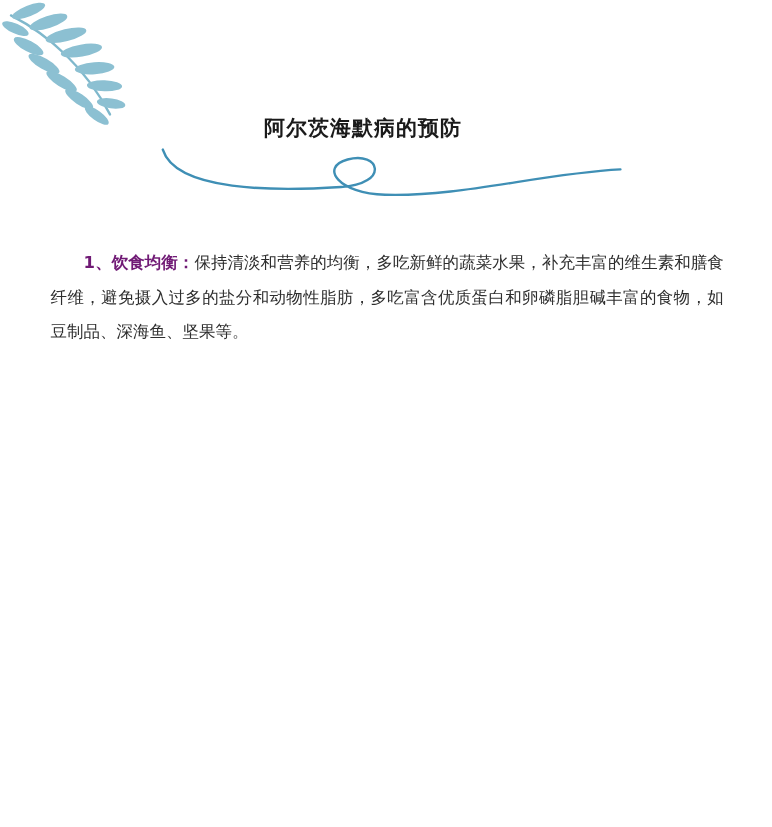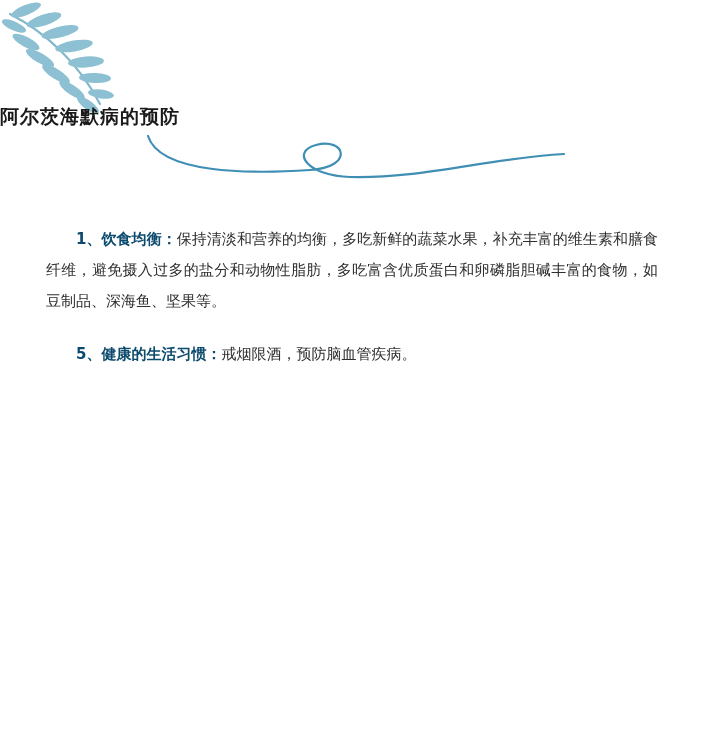--- a/index.html
+++ b/index.html
@@ -24,20 +24,21 @@
     height: 140px;
     pointer-events: none;
   }
 
   
   .title-block {
     position: absolute;
     top: 104px;
     left: 0;
     width: 660px;
+    text-align: center;
   }
   .title {
     font-size: 19px;
     font-weight: bold;
     color: #1a1a1a;
     letter-spacing: 1px;
     font-family: "DejaVu Sans", "Liberation Sans", sans-serif;
   }
 
   .squiggle-wrap {
@@ -58,21 +59,21 @@
   }
   .para {
     margin: 0 0 22px 0;
     font-size: 15px;
     line-height: 31px;
     color: #2e2e2e;
     text-align: justify;
     font-family: "DejaVu Sans", "Liberation Sans", sans-serif;
   }
   .para .lead {
-    color: #0c4a6e;
+    color: #701a75;
     font-weight: bold;
   }
   .para .indent {
     display: inline-block;
     width: 30px;
   }
 </style>
 </head>
 <body>
 
@@ -107,16 +108,13 @@
 <div class="squiggle-wrap">
   <svg width="430" height="70" viewBox="0 0 430 70" xmlns="http://www.w3.org/2000/svg">
     <path d="M8 8 C 20 46, 110 46, 170 42 C 215 39, 205 9, 176 17 C 150 24, 168 48, 210 49 C 280 51, 350 30, 424 26" fill="none" stroke="#3f8fb5" stroke-width="2.2" stroke-linecap="round"></path>
   </svg>
 </div>
 
 <div class="content">
   <p class="para">
     <span class="indent"></span><span class="lead">1、饮食均衡：</span><span>保持清淡和营养的均衡，多吃新鲜的蔬菜水果，补充丰富的维生素和膳食纤维，避免摄入过多的盐分和动物性脂肪，多吃富含优质蛋白和卵磷脂胆碱丰富的食物，如豆制品、深海鱼、坚果等。</span>
   </p>
-  <p class="para">
-    <span class="indent"></span><span class="lead">5、健康的生活习惯：</span><span>戒烟限酒，预防脑血管疾病。</span>
-  </p>
 </div>
 
 </body></html>

